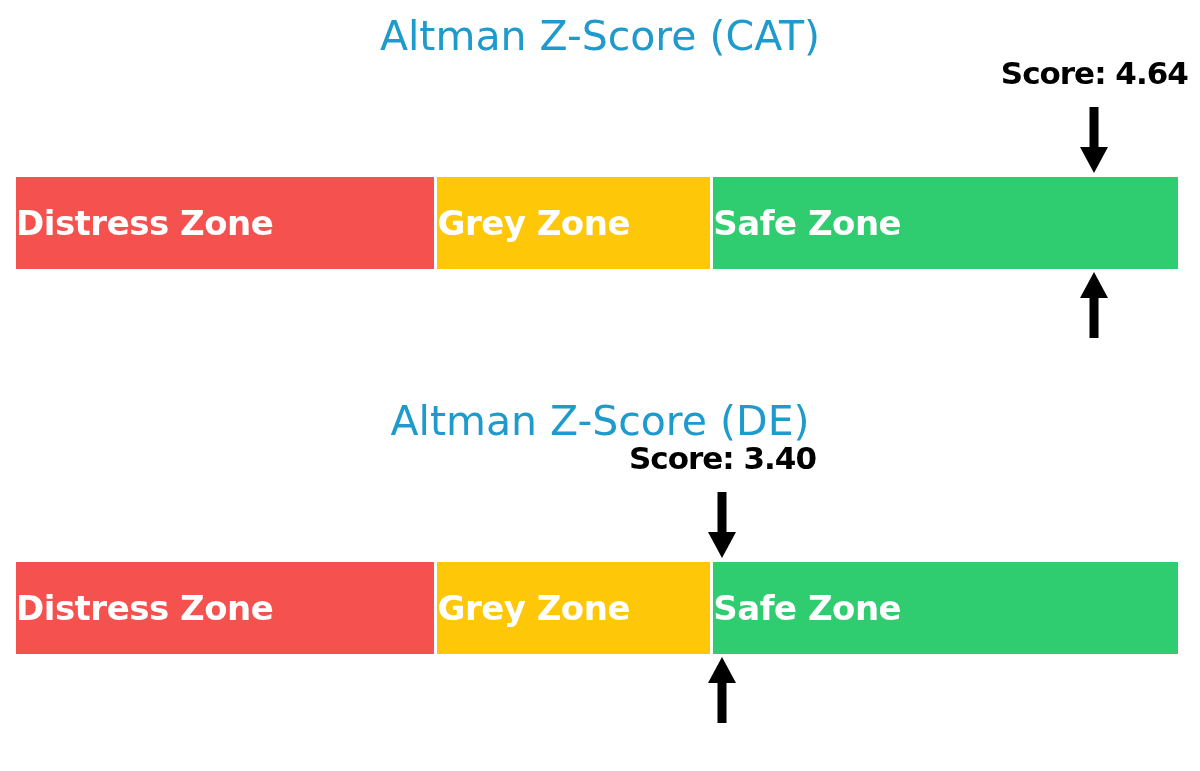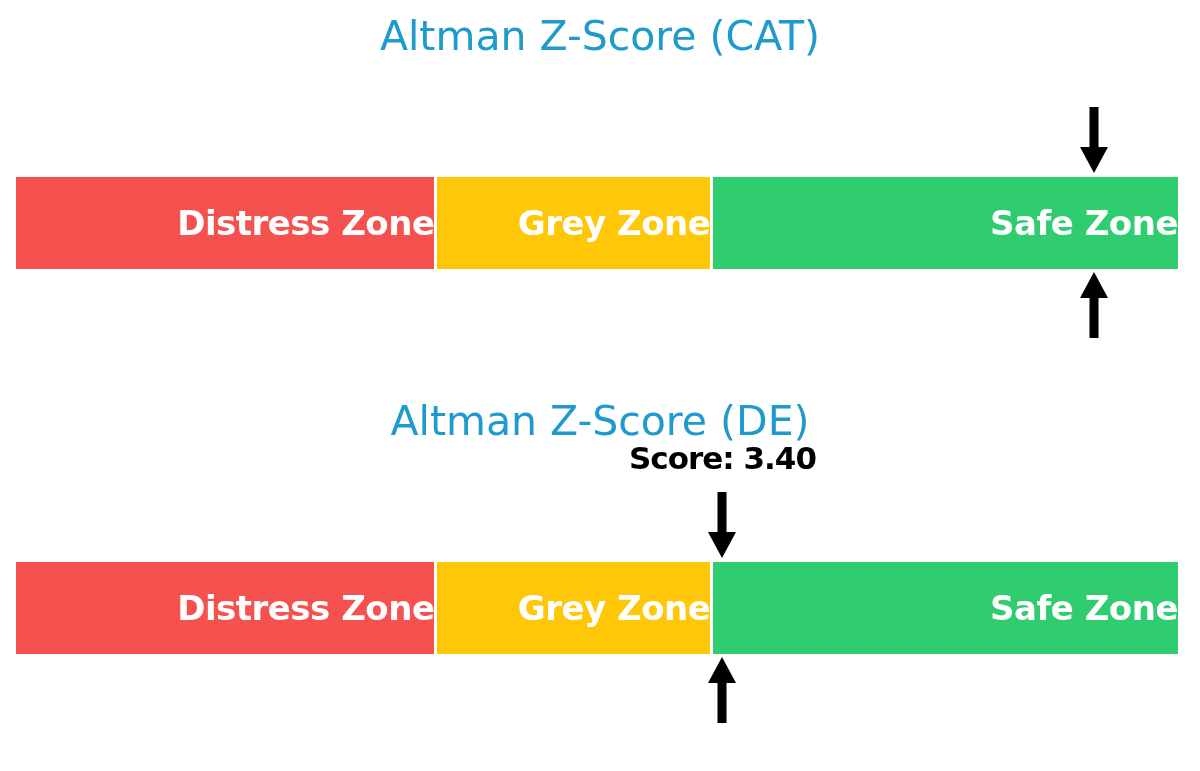--- a/index.html
+++ b/index.html
@@ -73,38 +73,39 @@
     display: flex;
     flex-direction: row;
     gap: 3px;
     background: #ffffff;
   }
   .zone {
     flex-grow: 1;
     flex-basis: 0;
     display: flex;
     align-items: center;
-    justify-content: flex-end;
+    justify-content: flex-start;
     min-width: 0;
   }
   .zone-label {
     color: #ffffff;
     font-size: 34px;
     font-weight: 700;
     white-space: nowrap;
     letter-spacing: -0.5px;
   }
 </style>
 </head>
 <body>
 
 <div class="canvas">
 
   <section class="chart chart-1">
     <div class="chart-title" style="color: rgb(30, 154, 205);">Altman Z-Score (CAT)</div>
+    <div class="score-label score-anchor" style="left: 1094.34px;">Score: 4.64</div>
     <div class="arrow-down score-anchor" style="left: 1094.34px;">
       <svg width="30" height="66" viewBox="0 0 30 66" xmlns="http://www.w3.org/2000/svg">
         <rect x="10.5" y="0" width="9" height="42" fill="#000000"></rect>
         <polygon points="1,40 29,40 15,66" fill="#000000"></polygon>
       </svg>
     </div>
     <div class="zone-bar">
       <div class="zone" style="flex-grow: 0.362; background: rgb(244, 81, 79);">
         <span class="zone-label">Distress Zone</span>
       </div>

